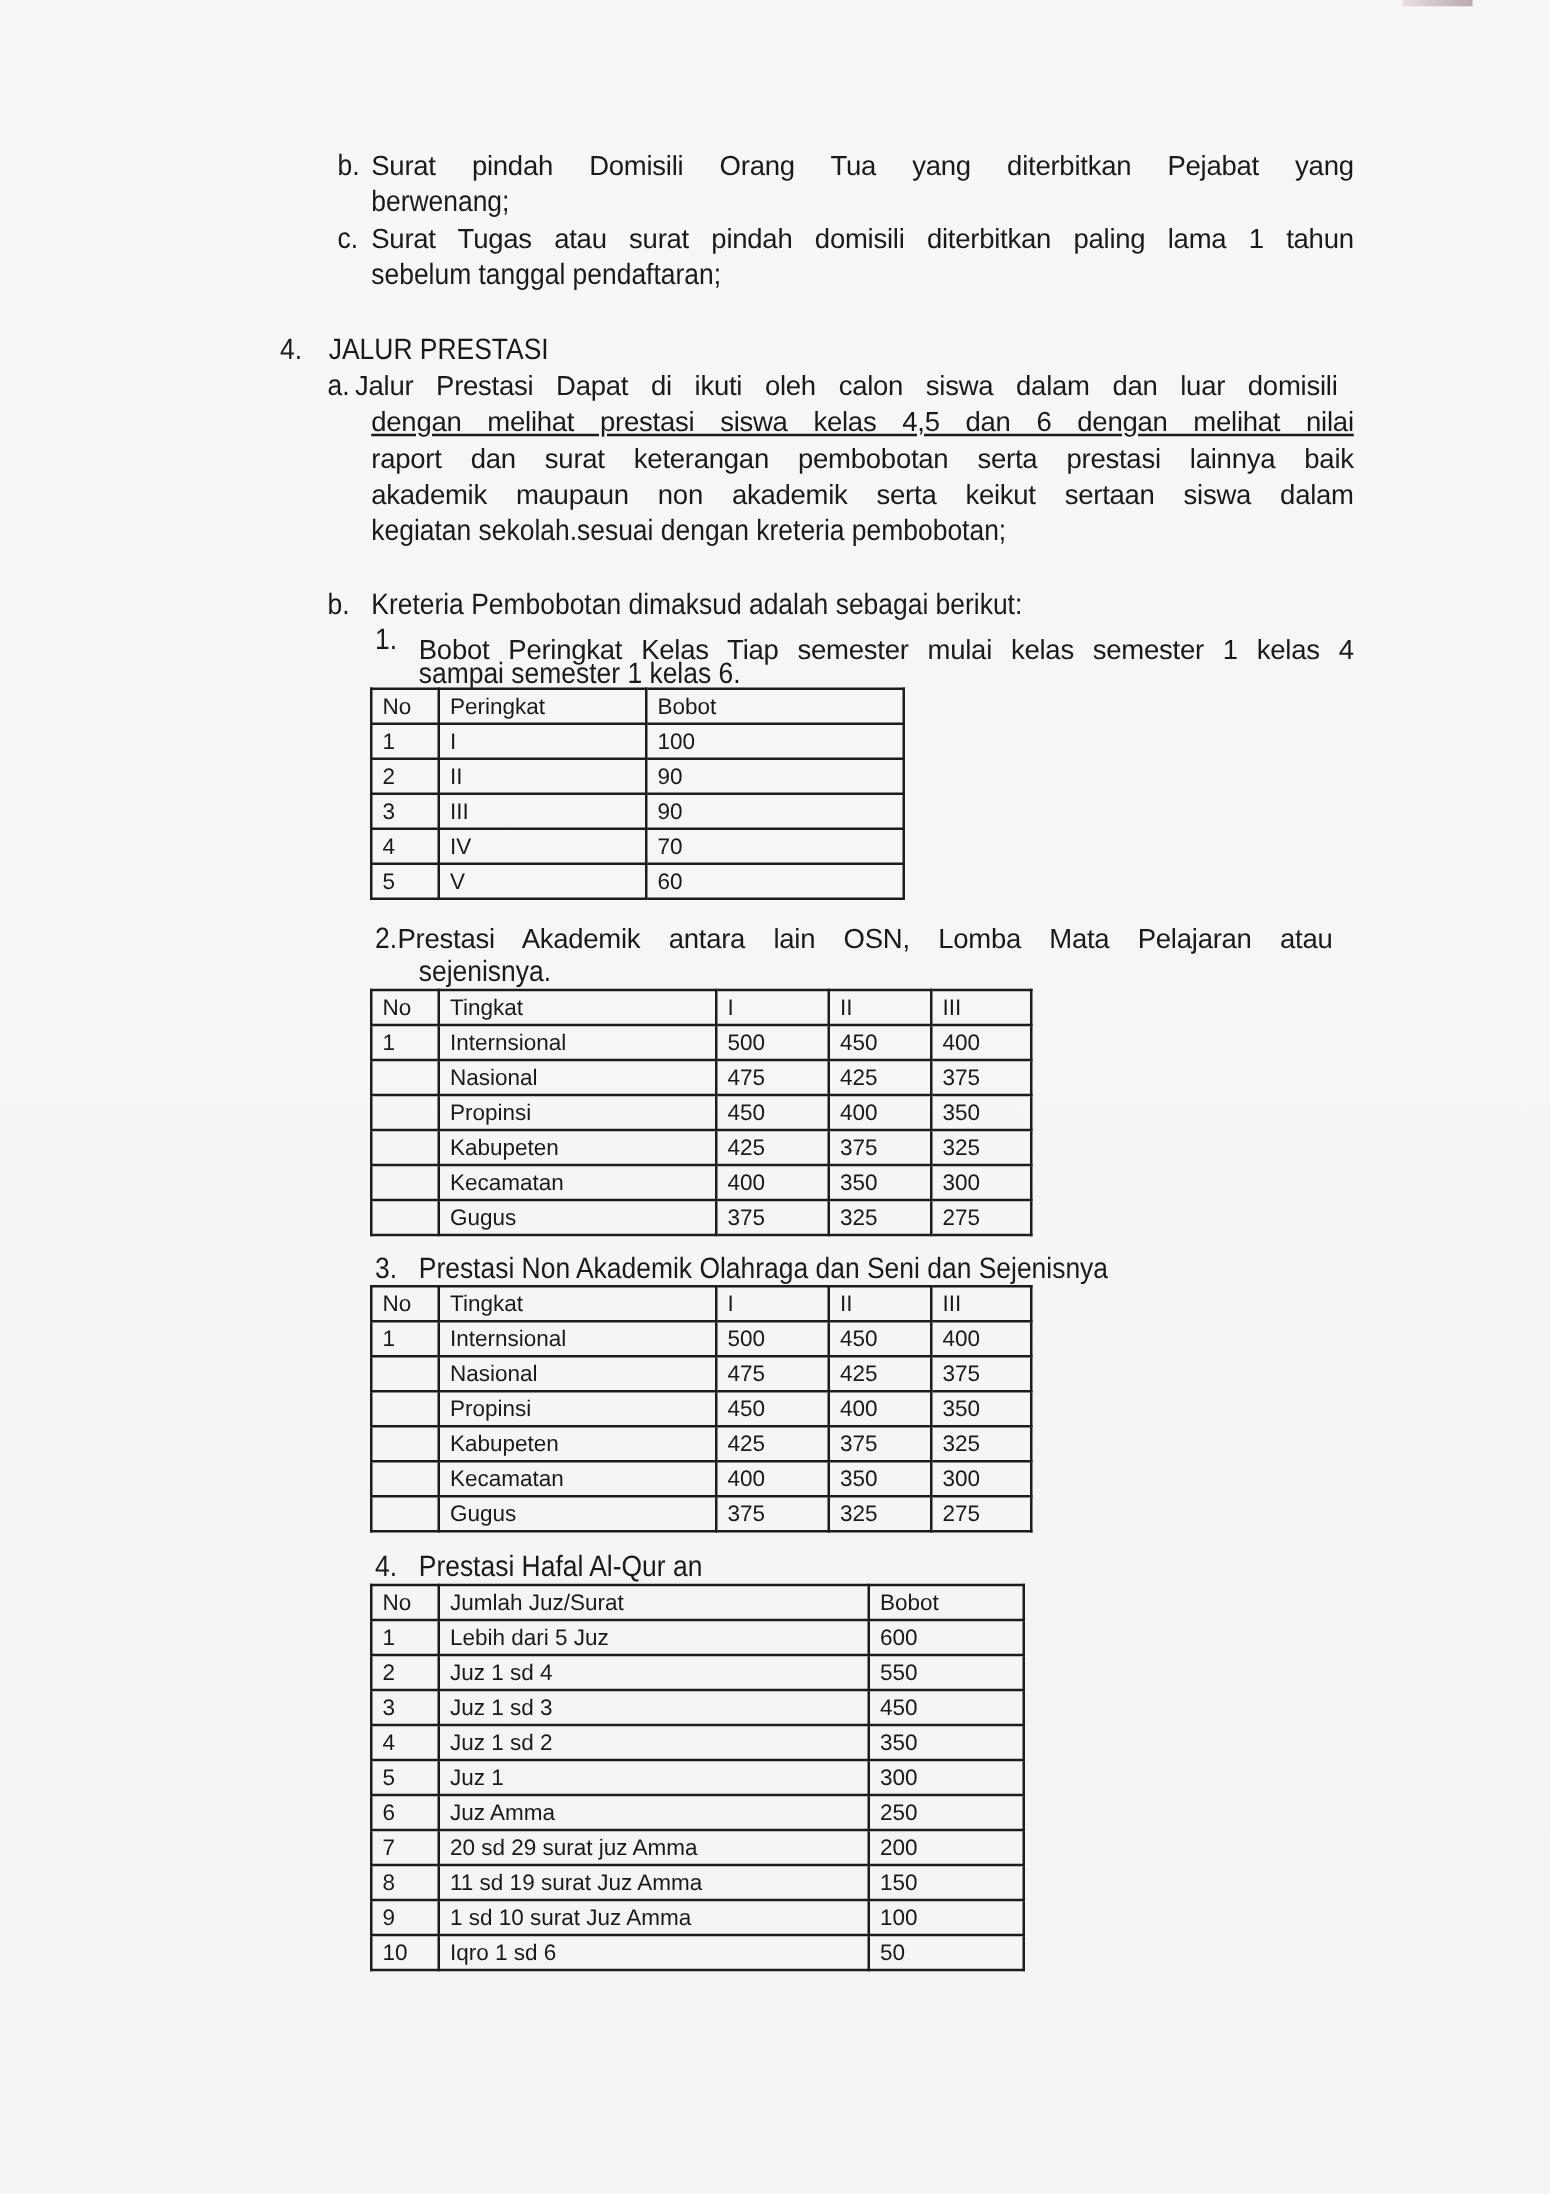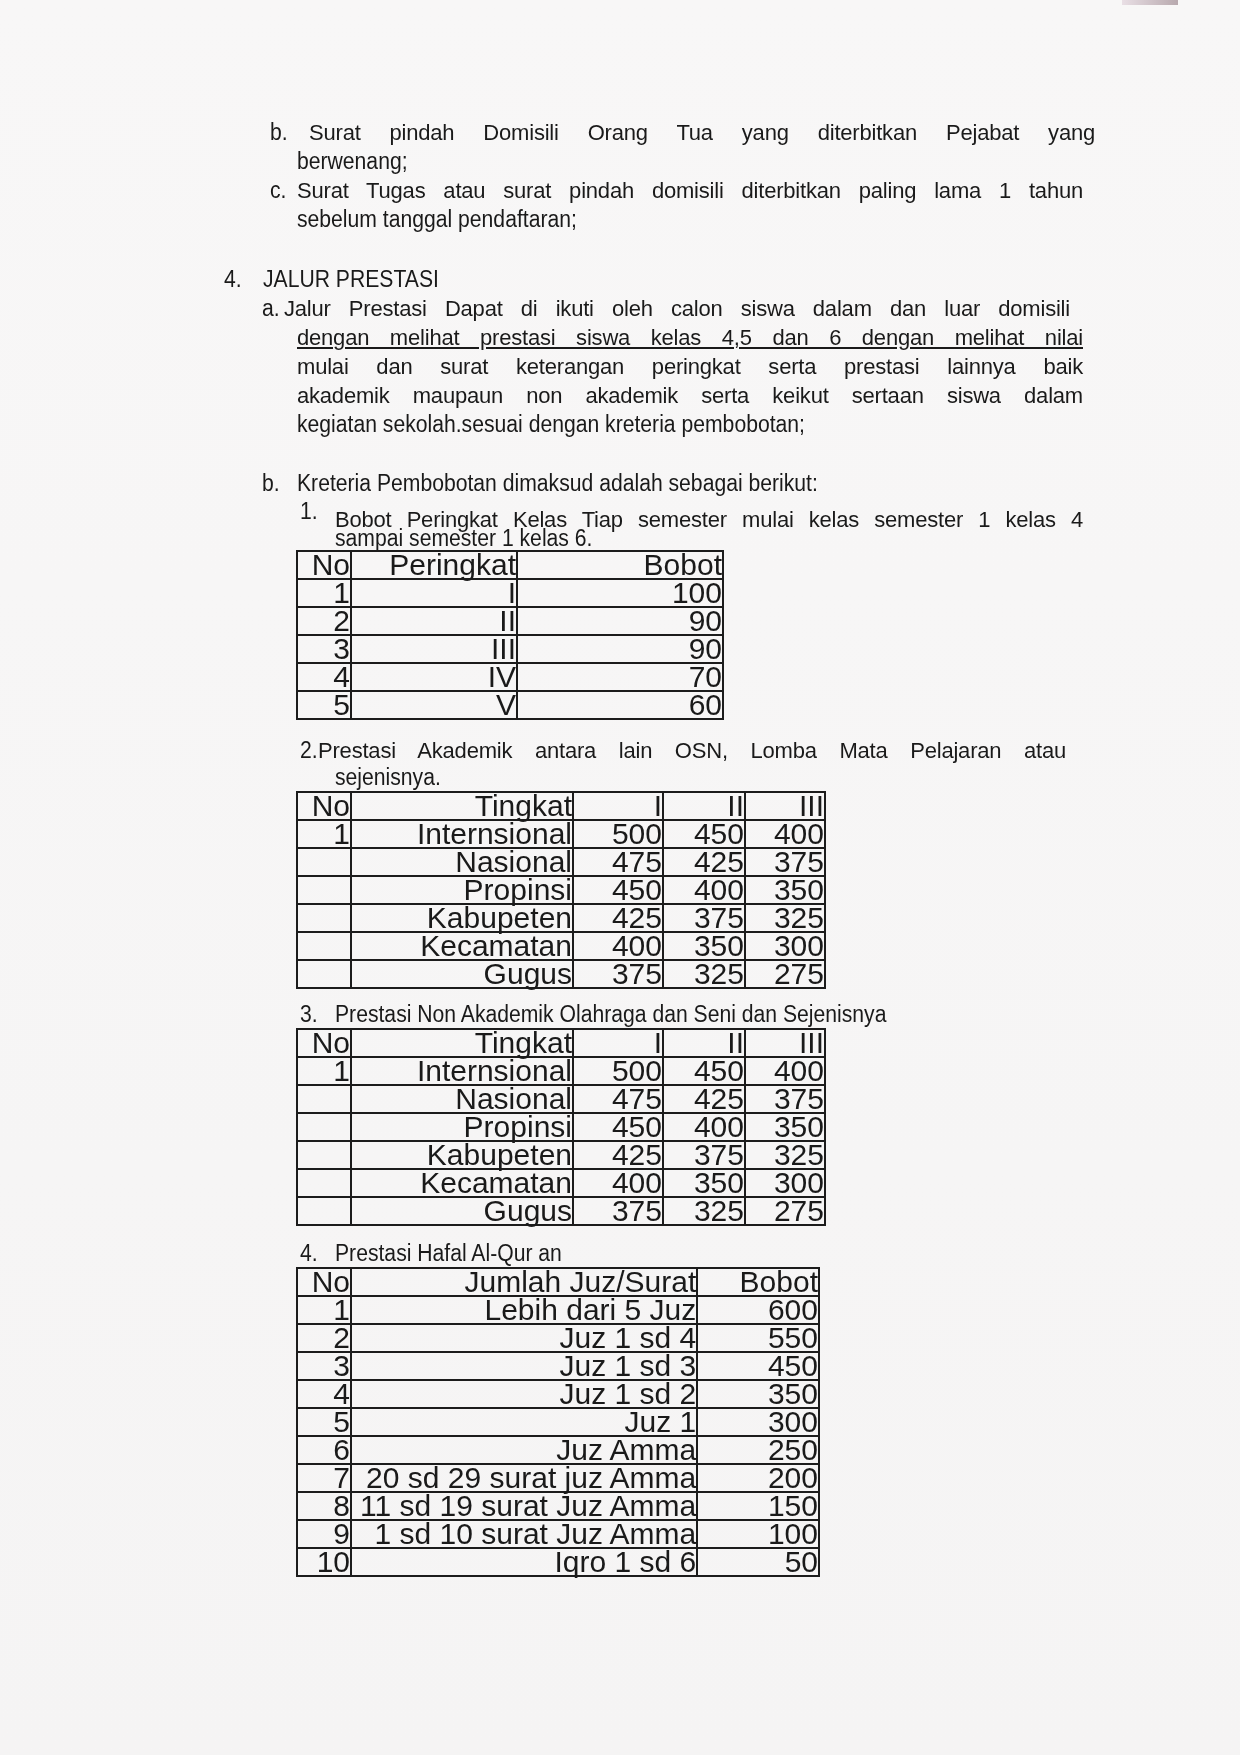--- a/index.html
+++ b/index.html
@@ -8,43 +8,43 @@
     background:#f7f6f6;
     font-family:"Liberation Sans", sans-serif;
     color:#1a1a1a;
   }
   .page { position:absolute; left:0; top:0; width:1240px; height:1755px;
     background: linear-gradient(180deg,#f8f7f7 0%,#f5f4f4 100%); }
   .corner-mark { position:absolute; left:1122px; top:0; width:56px; height:5px;
     background:linear-gradient(90deg,#e9dfe5,#b8a9ae); }
   .line { position:absolute; font-size:23.5px; line-height:29px; white-space:nowrap; transform:scaleX(0.9); transform-origin:left top; }
   .just { text-align:justify; text-align-last:justify; white-space:normal; transform:none; font-size:22px; letter-spacing:-0.2px; }
-  table.tbl { position:absolute; border-collapse:collapse; font-size:30px;text-align:right; }
+  table.tbl { position:absolute; border-collapse:collapse; font-size:18px; }
   table.tbl td { border:2px solid #1c1c1c; padding:0 0 0 8px; height:26px; line-height:26px; white-space:nowrap; }
 </style>
 </head>
 <body>
 
 <div class="page">
   <div class="corner-mark"></div>
 
   <div class="line" style="left:270px;top:118px;">b.</div>
-  <div class="line just" style="left:309px;top:118px;width:786px;">Surat pindah Domisili Orang Tua yang diterbitkan Pejabat yang</div>
+  <div class="line just" style="left:297px;top:118px;width:786px;">Surat pindah Domisili Orang Tua yang diterbitkan Pejabat yang</div>
   <div class="line" style="left:297px;top:147px;">berwenang;</div>
   <div class="line" style="left:270px;top:176px;">c.</div>
   <div class="line just" style="left:297px;top:176px;width:786px;">Surat Tugas atau surat pindah domisili diterbitkan paling lama 1 tahun</div>
   <div class="line" style="left:297px;top:205px;">sebelum  tanggal pendaftaran;</div>
 
   <div class="line" style="left:224px;top:265px;">4.</div>
   <div class="line" style="left:263px;top:265px;">JALUR PRESTASI</div>
 
   <div class="line" style="left:262px;top:294px;">a.</div>
   <div class="line just" style="left:284px;top:294px;width:786px;">Jalur Prestasi Dapat di ikuti oleh calon siswa dalam dan luar domisili</div>
   <div class="line just" style="left:297px;top:323px;width:786px;text-decoration:underline;">dengan melihat prestasi siswa kelas 4,5 dan 6 dengan melihat nilai</div>
-  <div class="line just" style="left:297px;top:352px;width:786px;">mulai dan surat keterangan peringkat serta prestasi lainnya baik</div>
+  <div class="line just" style="left:297px;top:352px;width:786px;">raport dan surat keterangan pembobotan serta prestasi lainnya baik</div>
   <div class="line just" style="left:297px;top:381px;width:786px;">akademik maupaun non akademik serta keikut sertaan siswa dalam</div>
   <div class="line" style="left:297px;top:410px;">kegiatan sekolah.sesuai dengan kreteria pembobotan;</div>
 
   <div class="line" style="left:262px;top:469px;">b.</div>
   <div class="line" style="left:297px;top:469px;">Kreteria Pembobotan dimaksud adalah sebagai berikut:</div>
 
   <div class="line" style="left:300px;top:497px;">1.</div>
   <div class="line just" style="left:335px;top:505px;width:748px;">Bobot Peringkat Kelas Tiap semester mulai kelas semester 1 kelas 4</div>
   <div class="line" style="left:335px;top:524px;">sampai semester 1 kelas 6.</div>
 

